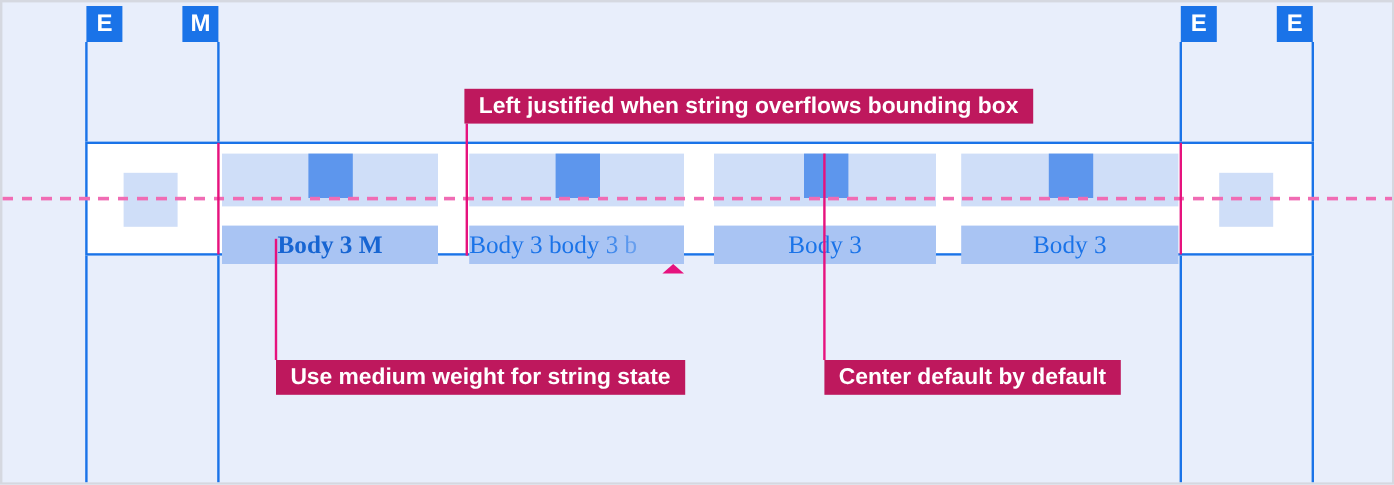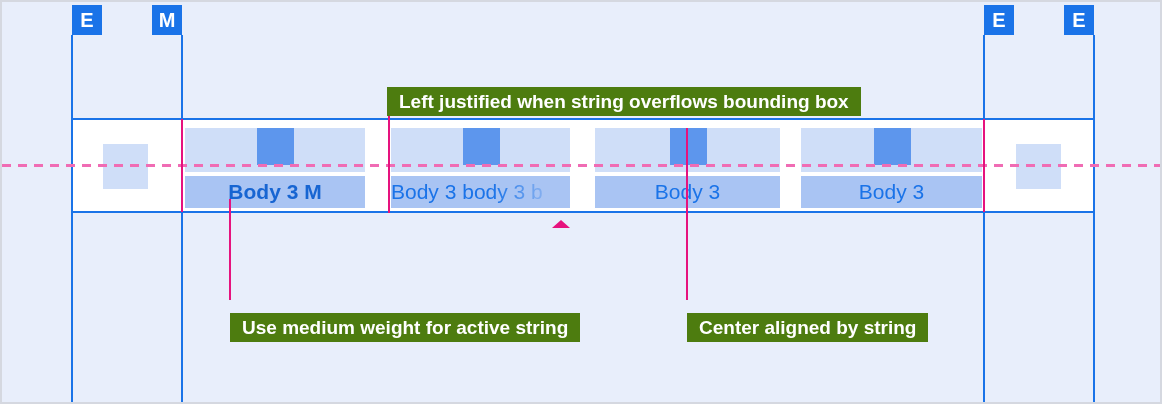--- a/index.html
+++ b/index.html
@@ -35,42 +35,42 @@
   .tab{position:absolute;top:126px;height:76px;z-index:2;}
   .tab .tab-top{
     position:absolute;left:0;top:0;width:100%;height:44px;
     background:#cfdef8;
   }
   .tab .tab-icon{
     position:absolute;top:0;left:50%;margin-left:-18px;
     width:37px;height:37px;background:#5d96ed;z-index:4;
   }
   .tab .tab-label-row{
-    position:absolute;left:0;top:48px;width:100%;height:32px;
+    position:absolute;left:0;top:60px;width:100%;height:32px;
     background:#a9c4f3;overflow:hidden;white-space:nowrap;
-    font-size:21px;line-height:32px;color:#1a73e8;text-align:center;
+    font-size:21px;line-height:32px;color:#1a73e8;text-align:center;font-family:Liberation Serif, serif;
   }
   .tab.active .tab-label-row{font-weight:bold;color:#1765d2;}
   .tab.truncate .tab-label-row{text-align:left;}
   .fade-overlay{
     position:absolute;right:0;top:0;bottom:0;width:78px;
     background:linear-gradient(to right, rgba(169,196,243,0), #a9c4f3 88%);
   }
   
   .dash-line{
     position:absolute;left:0;top:162px;width:1162px;height:3px;z-index:3;
     background:repeating-linear-gradient(to right,#f06cb4 0 9px,transparent 9px 16px);
   }
   
   .aline{position:absolute;width:2px;background:#e6127e;z-index:5;}
   
   .callout{
     position:absolute;height:29px;line-height:29px;padding:0 12px;
-    background:#4d7c0f;color:#fff;font-size:19px;font-weight:bold;
-    white-space:nowrap;z-index:6;margin-top:13px;
+    background:#be185d;color:#fff;font-size:19px;font-weight:bold;
+    white-space:nowrap;z-index:6;
   }
   .callout-arrow-up{
     position:absolute;width:0;height:0;z-index:6;
     border-left:9px solid transparent;border-right:9px solid transparent;
     border-bottom:8px solid #e6127e;
   }
 </style>
 </head>
 <body>
 
@@ -131,16 +131,16 @@
   </div>
 
   <div class="dash-line"></div>
 
   <div class="aline" style="left:386px;top:101px;height:110px;"></div>
   <div class="aline" style="left:227px;top:197px;height:101px;"></div>
   <div class="aline" style="left:684px;top:126px;height:172px;"></div>
 
   <div class="callout" style="left:385px;top:72px;">Left justified when string overflows bounding box</div>
   <div class="callout-arrow-up" style="left:550px;top:218px;"></div>
-  <div class="callout" style="left:228px;top:298px;">Use medium weight for active string</div>
-  <div class="callout" style="left:685px;top:298px;">Center aligned by string</div>
+  <div class="callout" style="left:228px;top:298px;">Use medium weight for string state</div>
+  <div class="callout" style="left:685px;top:298px;">Center default by default</div>
 
 </div>
 
 </body></html>

